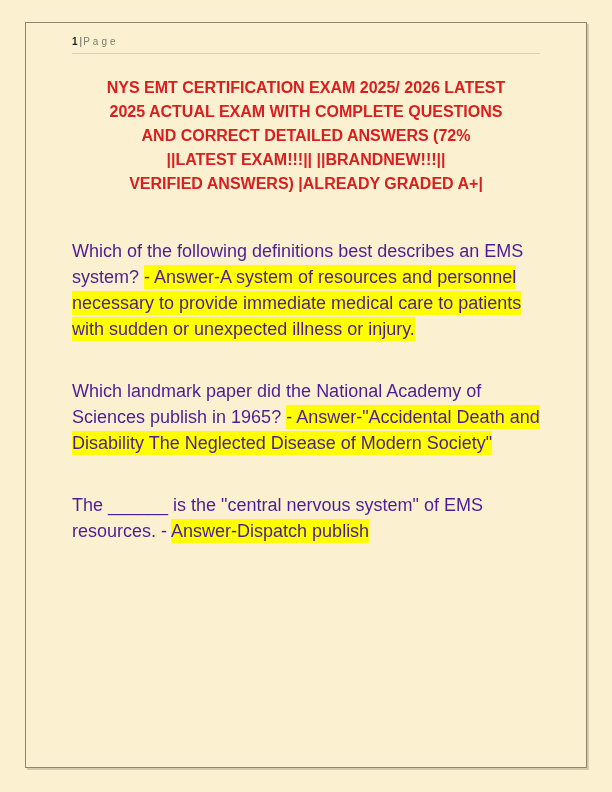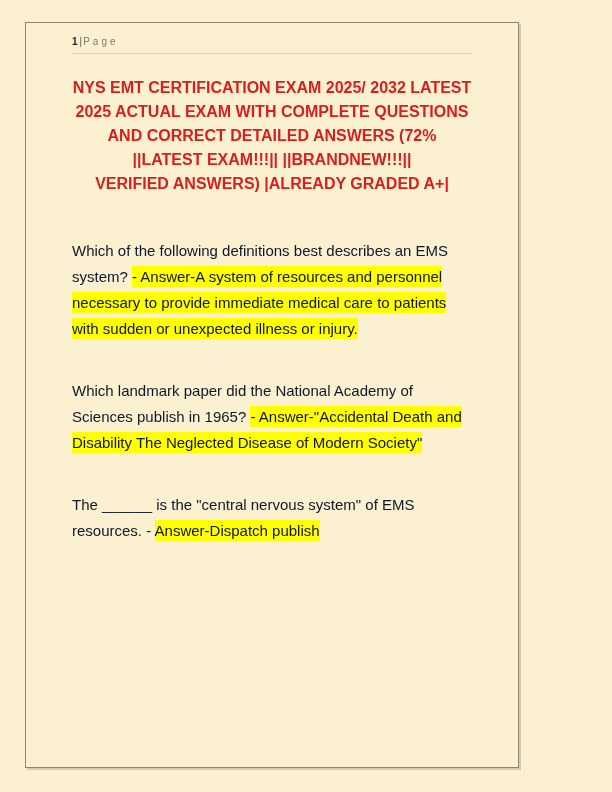--- a/index.html
+++ b/index.html
@@ -11,21 +11,21 @@
     height: 792px;
     background: #FBF1D0;
     font-family: "Liberation Sans", sans-serif;
     position: relative;
     overflow: hidden;
   }
   .page {
     position: absolute;
     left: 25px;
     top: 22px;
-    width: 494px;
+    width: 562px;
     height: 746px;
     box-sizing: border-box;
     background: #FBF1D0;
     border: 1px solid #8D8668;
     box-shadow: 2px 2px 0 rgba(141, 134, 104, 0.35);
     padding: 12px 46px 0 46px;
   }
   .page-header {
     font-size: 10px;
     line-height: 13px;
@@ -47,44 +47,44 @@
   }
   .doc-title {
     margin-top: 22px;
     text-align: center;
     color: #D91E1E;
     font-weight: bold;
     font-size: 16px;
     line-height: 24px;
   }
   .qa {
-    font-size: 15px;
+    font-size: 18px;
     line-height: 26px;
-    color: #0f172a;
+    color: #4c1d95;
     margin: 0 0 36px 0;
   }
   .qa.first {
     margin-top: 42px;
   }
   .hl {
     background: #FFFF00;
     padding: 2px 0;
   }
 </style>
 </head>
 <body>
 
 <div class="page">
 
   <div class="page-header">
     <span class="pg-num">1</span><span class="pg-sep">|</span><span class="pg-label">Page</span>
   </div>
 
   <div class="doc-title">
-    <div>NYS EMT CERTIFICATION EXAM 2025/ 2032 LATEST</div>
+    <div>NYS EMT CERTIFICATION EXAM 2025/ 2026 LATEST</div>
     <div>2025 ACTUAL EXAM WITH COMPLETE QUESTIONS</div>
     <div>AND CORRECT DETAILED ANSWERS (72%</div>
     <div>||LATEST EXAM!!!|| ||BRANDNEW!!!||</div>
     <div>VERIFIED ANSWERS) |ALREADY GRADED A+|</div>
   </div>
 
   <p class="qa first"><span>Which of the following definitions best describes an EMS system? </span><span class="hl">- Answer-A system of resources and personnel necessary to provide immediate medical care to patients with sudden or unexpected illness or injury.</span></p>
 
 
 

